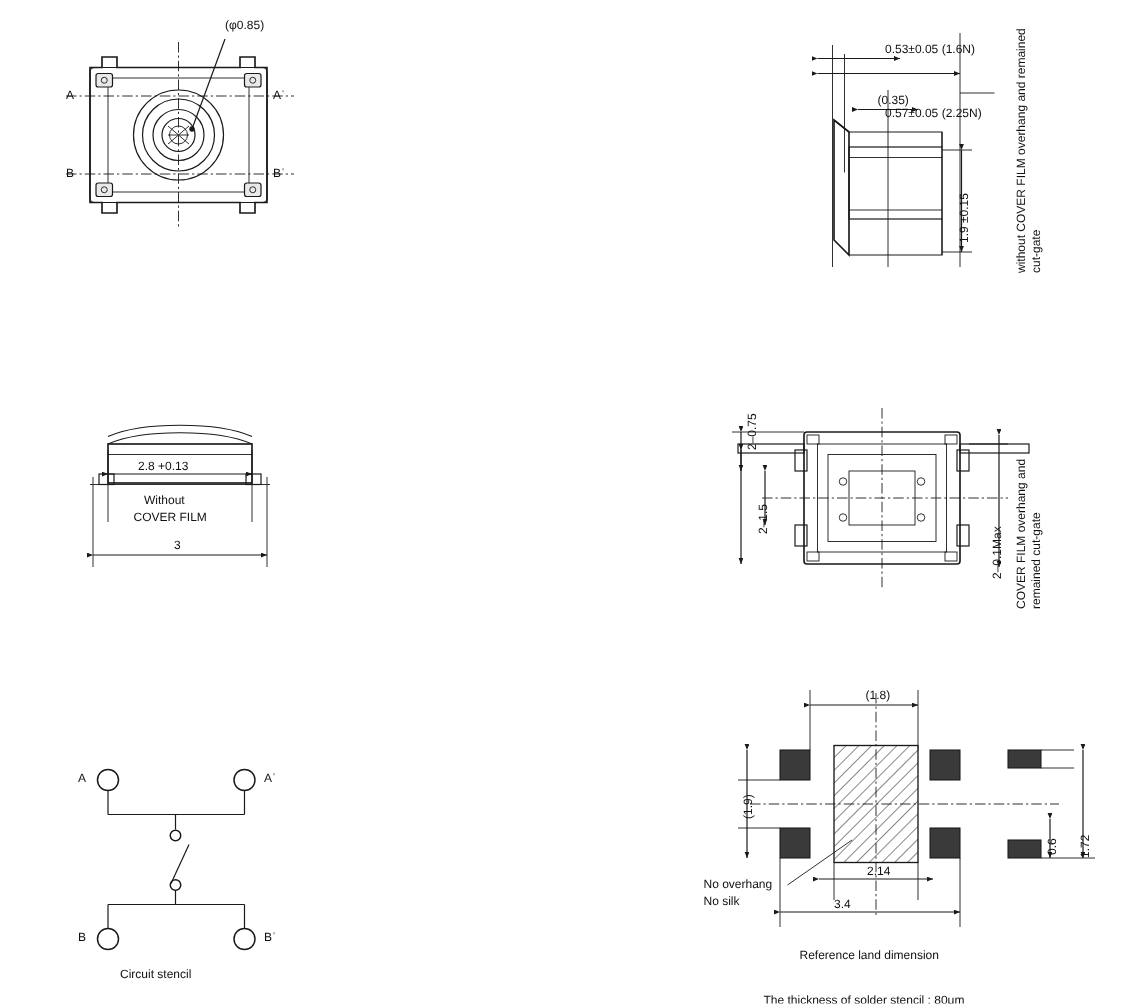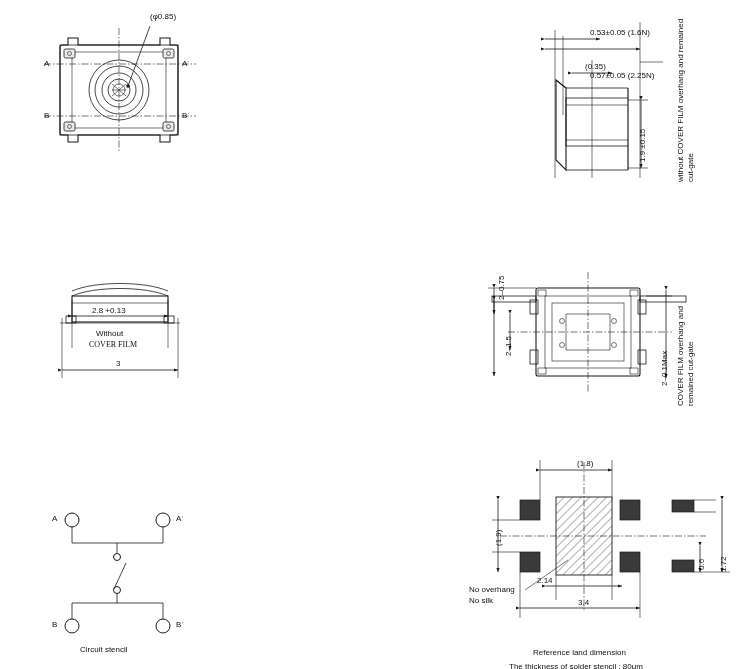--- a/index.html
+++ b/index.html
@@ -240,38 +240,38 @@
   <div class="lbl" style="left:182px;top:111px;">Bˈ</div>
 
   <div class="lbl" style="left:590px;top:28px;">0.53±0.05   (1.6N)</div>
   <div class="lbl" style="left:590px;top:39px;margin-top:32px;">0.57±0.05   (2.25N)</div>
   <div class="lbl" style="left:585px;top:62px;">(0.35)</div>
   <div class="lbl rot90" style="left:638px;top:162px;">1.9 ±0.15</div>
   <div class="lbl rot90" style="left:676px;top:182px;width:170px;white-space:normal;line-height:10px;">without COVER FILM overhang and remained cut-gate</div>
 
   <div class="lbl" style="left:92px;top:306px;">2.8 +0.13</div>
   <div class="lbl" style="left:96px;top:329px;">Without</div>
-  <div class="lbl" style="left:89px;top:340px;font-family:Liberation Serif, serif;">COVER FILM</div>
+  <div class="lbl" style="left:89px;top:340px;">COVER FILM</div>
   <div class="lbl" style="left:116px;top:359px;">3</div>
 
   <div class="lbl rot90" style="left:497px;top:300px;">2–0.75</div>
   <div class="lbl rot90" style="left:504px;top:356px;">2–1.5</div>
   <div class="lbl rot90" style="left:660px;top:386px;">2–0.1Max</div>
   <div class="lbl rot90" style="left:676px;top:406px;width:120px;white-space:normal;line-height:10px;">COVER FILM overhang and remained cut-gate</div>
 
   <div class="lbl" style="left:52px;top:514px;">A</div>
   <div class="lbl" style="left:176px;top:514px;">Aˈ</div>
   <div class="lbl" style="left:52px;top:620px;">B</div>
   <div class="lbl" style="left:176px;top:620px;">Bˈ</div>
   <div class="lbl" style="left:80px;top:645px;">Circuit stencil</div>
 
   <div class="lbl" style="left:565px;top:459px;margin-left:12px;">(1.8)</div>
   <div class="lbl rot90" style="left:494px;top:546px;">(1.9)</div>
-  <div class="lbl" style="left:537px;top:576px;text-align:center;">2.14</div>
-  <div class="lbl" style="left:578px;top:598px;text-align:center;">3.4</div>
+  <div class="lbl" style="left:578px;top:576px;text-align:center;">2.14</div>
+  <div class="lbl" style="left:556px;top:598px;text-align:center;">3.4</div>
   <div class="lbl rot90" style="left:697px;top:570px;">0.6</div>
   <div class="lbl rot90" style="left:719px;top:572px;">1.72</div>
   <div class="lbl" style="left:469px;top:585px;">No overhang</div>
   <div class="lbl" style="left:469px;top:596px;">No silk</div>
-  <div class="lbl" style="left:533px;top:648px;">Reference land dimension</div>
+  <div class="lbl" style="left:533px;top:632px;">Reference land dimension</div>
   <div class="lbl" style="left:509px;top:644px;margin-top:18px;">The thickness of solder stencil : 80μm</div>
 
 </div>
 
 </body></html>

